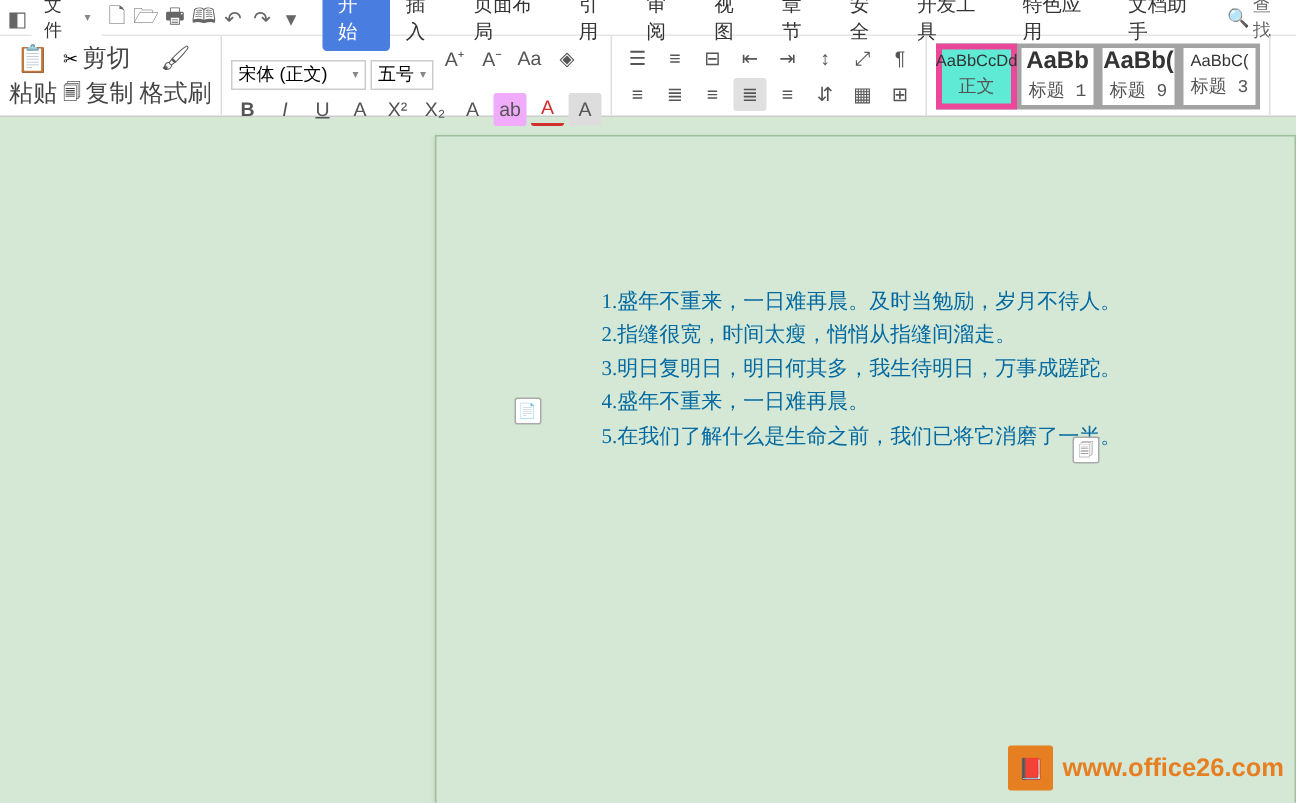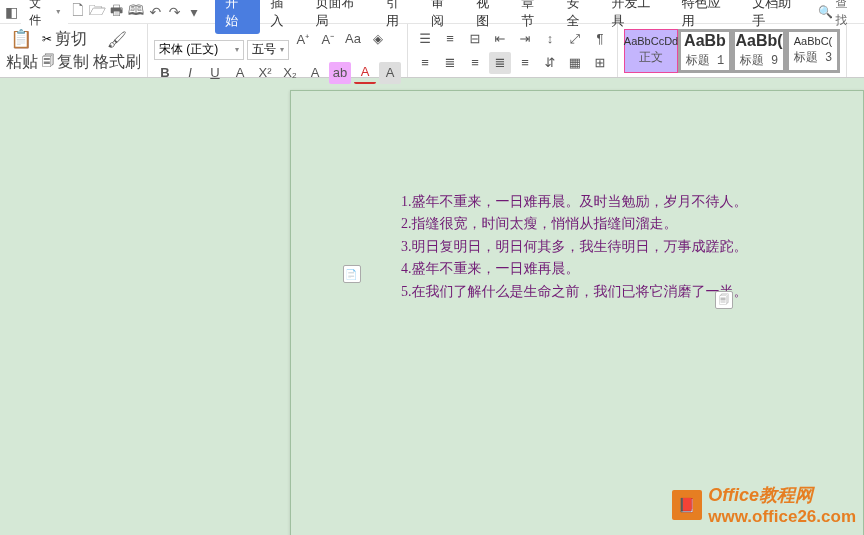--- a/index.html
+++ b/index.html
@@ -66,21 +66,21 @@
     }
     .font-name { width:90px; }
     .font-size { width:42px; }
     .style-box {
       border:3px solid #a3a3a3;
       width:54px; height:44px;
       display:flex;flex-direction:column;align-items:center;justify-content:center;
       cursor:pointer;
       position: relative;
     }
-    .style-box.active { border:1px solid #ec4899; background:#c4b5fd; }
+    .style-box.active { border:4px solid #ec4899; background:#5eead4; }
     .style-sample { font-size:11px; color:#333; }
     .style-sample.big { font-size:16px; font-weight:bold; }
     .style-label { font-size:12px; color:#555; margin-top:2px;font-family:Liberation Mono, monospace; }
     .search-box { display:flex; align-items:center; gap:2px; color:#666; padding:0 6px; }
     .main {
       position:absolute;
       top:78px; left:0; right:0; bottom:0;
       display:flex; justify-content:center;
       overflow:hidden;
     }
@@ -91,21 +91,21 @@
       margin-top:12px;
       margin-left: 290px;
       height:480px;
       position:relative;
       box-shadow: 0 1px 3px rgba(0,0,0,0.15);
     }
     .content-list {
       position:absolute;
       top:100px; left:110px;
       font-size:14px;
-      color:#701a75;
+      color:#0369a1;
       line-height: 1.6;
       font-family: "SimSun","宋体",serif;
     }
     .content-list li { list-style:none; }
     .floating-ico {
       position:absolute;
       width:18px;height:18px;
       border:1px solid #aaa;
       background:#fff;
       display:flex;align-items:center;justify-content:center;
@@ -283,16 +283,15 @@
       <li>5.在我们了解什么是生命之前，我们已将它消磨了一半。</li>
     </ul>
     <div class="floating-ico" style="top:174px;left:52px">📄</div>
     <div class="floating-ico" style="top:200px;right:130px">🗐</div>
   </div>
 </div>
 
 <div class="watermark">
   <div class="wm-icon">📕</div>
   <div>
-    <span class="wm-text1">Office教程网</span>
     <span class="wm-text2">www.office26.com</span>
   </div>
 </div>
 
 </body></html>

